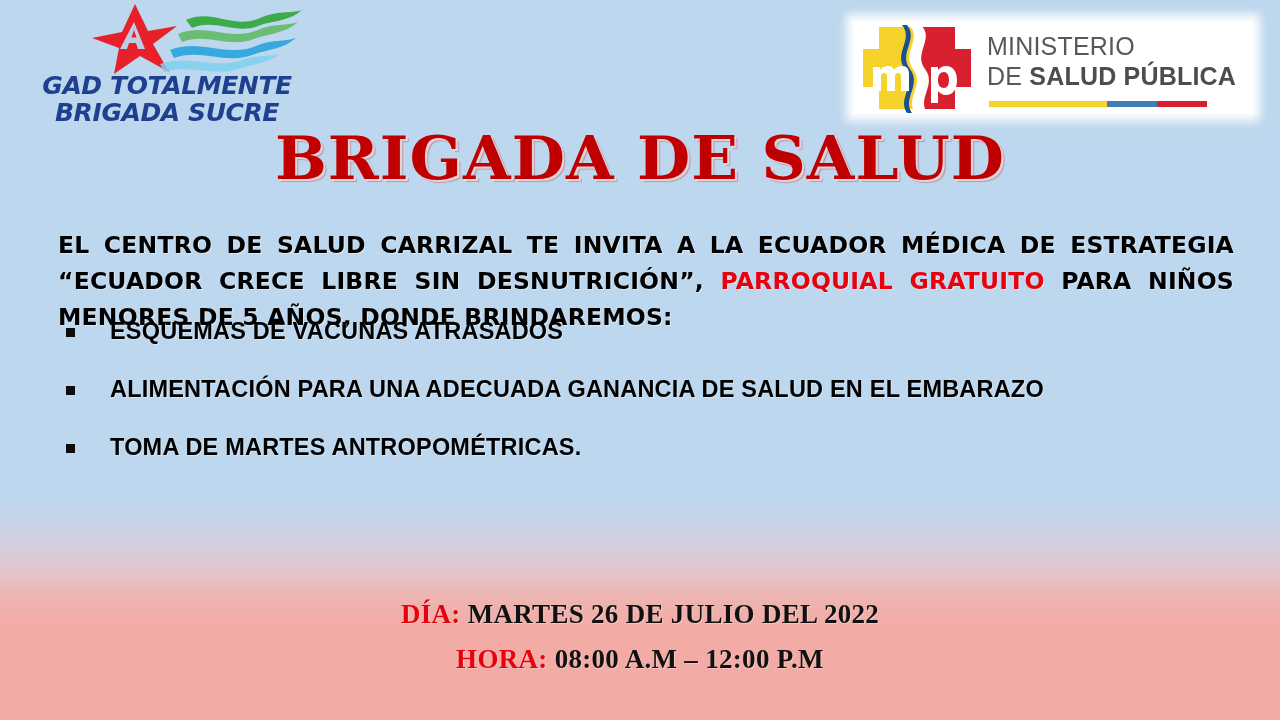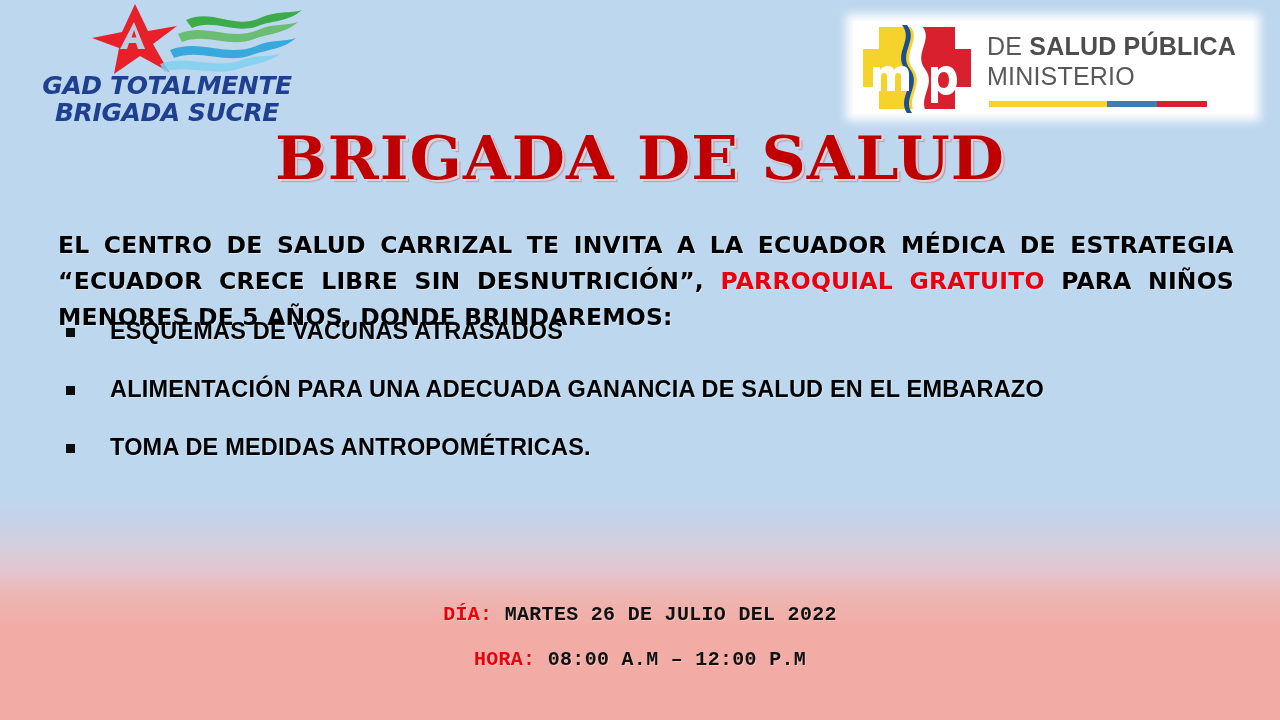--- a/index.html
+++ b/index.html
@@ -182,23 +182,23 @@
 
   
   #footer {
     position: absolute;
     left: 0;
     top: 592px;
     width: 1280px;
     text-align: center;
   }
   .foot-line {
-    font-family: Liberation Mono, monospace;
-    font-weight: bold;
-    font-size: 20px;
+    font-family: Liberation Serif, serif;
+    font-weight: bold;
+    font-size: 27px;
     line-height: 45px;
     letter-spacing: 0.3px;
     color: #111111;
     white-space: nowrap;
     text-shadow: 1px 1px 0 rgba(255,255,255,0.3);
   }
   .foot-line .lbl { color: #e8000d; }
 </style>
 </head>
 <body>
@@ -240,25 +240,25 @@
                C40 75, 60 62, 48 46 C36 30, 57 17, 45 2 Z" fill="#1d4f91"></path>
 
       <path d="M16 44 h7 v3 c2-3 5-4 8-4 3 0 5 1 6 4 2-3 5-4 8-4 5 0 7 3 7 8 v17 h-8 V53
                c0-2-1-3-3-3 -2 0-3 1-3 4 v14 h-8 V53 c0-2-1-3-3-3 -2 0-3 1-3 4 v14 h-8 Z" fill="#ffffff"></path>
 
       <path d="M74 44 h7 v3 c2-2 4-4 8-4 7 0 11 6 11 14 0 9-4 15-11 15 -4 0-6-2-8-4 v12 h-7 Z
                M81 57 c0 5 2 8 6 8 3 0 5-3 5-8 0-5-2-8-5-8 -4 0-6 3-6 8 Z" fill="#ffffff"></path>
     </svg>
     <div id="msp-text">
       <div class="msp-line">
+        <span class="thin">MINISTERIO</span>
+      </div>
+      <div class="msp-line">
         <span class="thin">DE</span>
         <span class="thick">SALUD PÚBLICA</span>
-      </div>
-      <div class="msp-line">
-        <span class="thin">MINISTERIO</span>
       </div>
     </div>
     <div id="msp-bar">
       <i class="b-yellow"></i>
       <i class="b-blue"></i>
       <i class="b-red"></i>
     </div>
   </div>
 
   <div id="title">BRIGADA DE SALUD</div>
@@ -272,21 +272,21 @@
     </li>
     <li class="justified">
       <span class="marker"></span>
       <span>ALIMENTACIÓN PARA UNA ADECUADA GANANCIA DE SALUD EN EL EMBARAZO</span>
     </li>
     <li>
       <span class="marker"></span>
     </li>
     <li>
       <span class="marker"></span>
-      <span>TOMA DE MEDIDAS ANTROPOMÉTRICAS.</span>
+      <span>TOMA DE MARTES ANTROPOMÉTRICAS.</span>
     </li>
   </ul>
 
   <div id="footer">
     <div class="foot-line"><span class="lbl">DÍA:</span><span> MARTES 26 DE JULIO DEL 2022</span></div>
     <div class="foot-line"><span class="lbl">HORA:</span><span> 08:00 A.M – 12:00 P.M</span></div>
   </div>
 
 </div>
 

